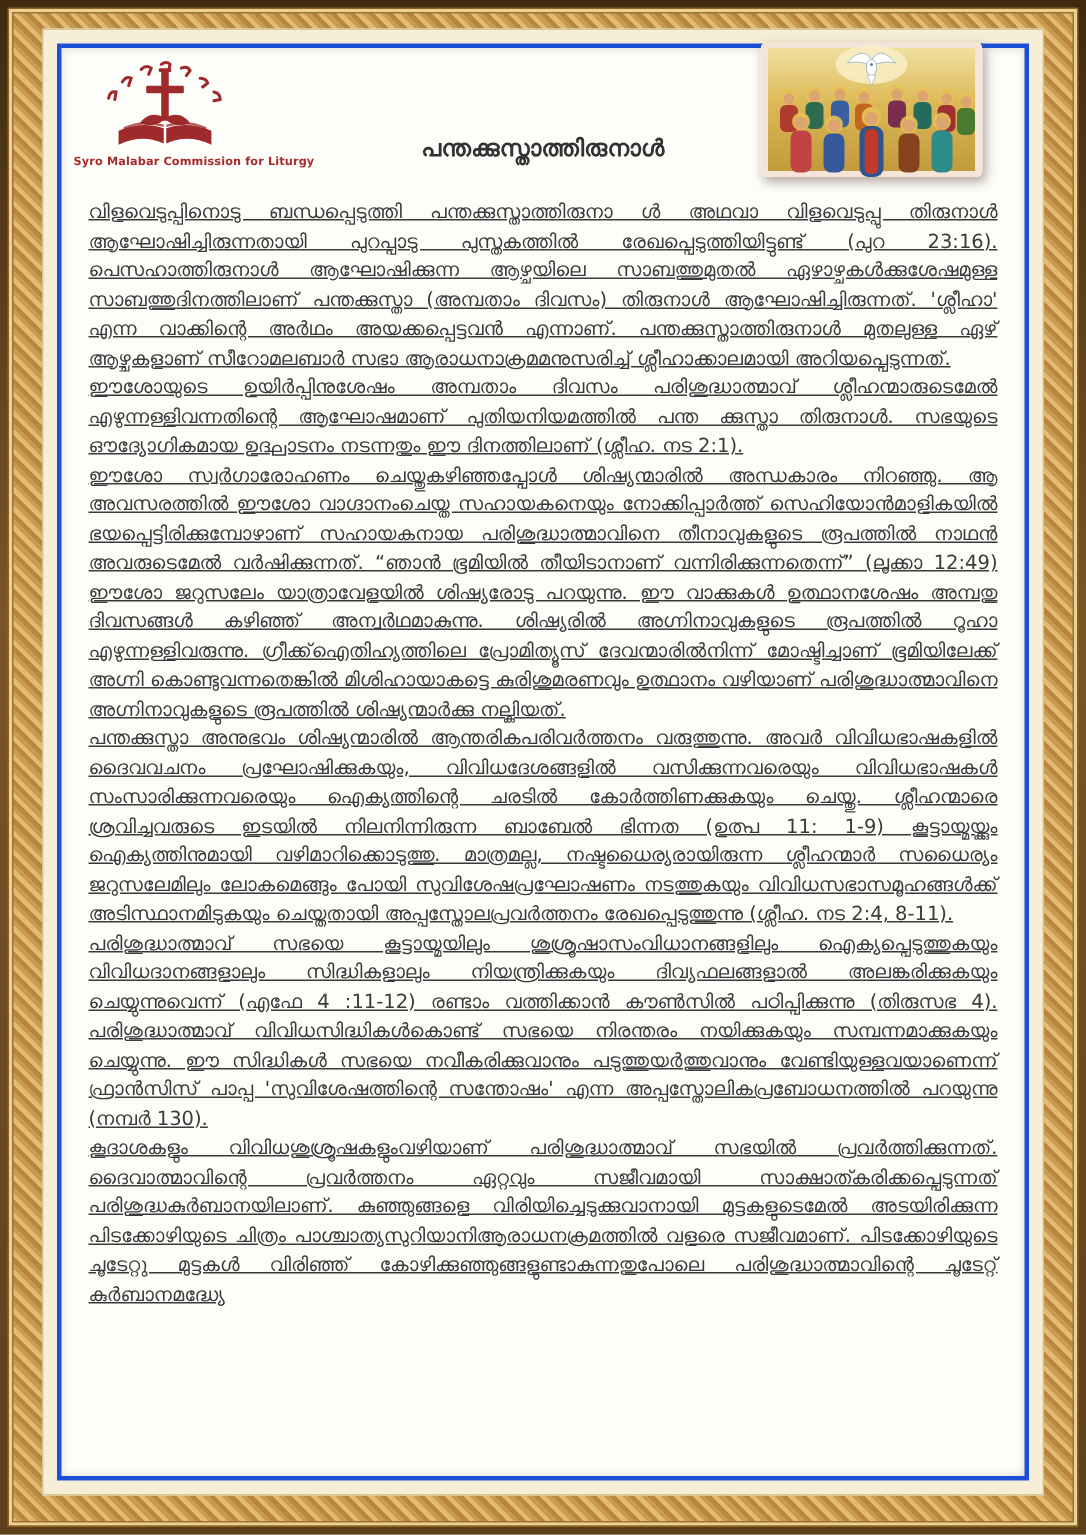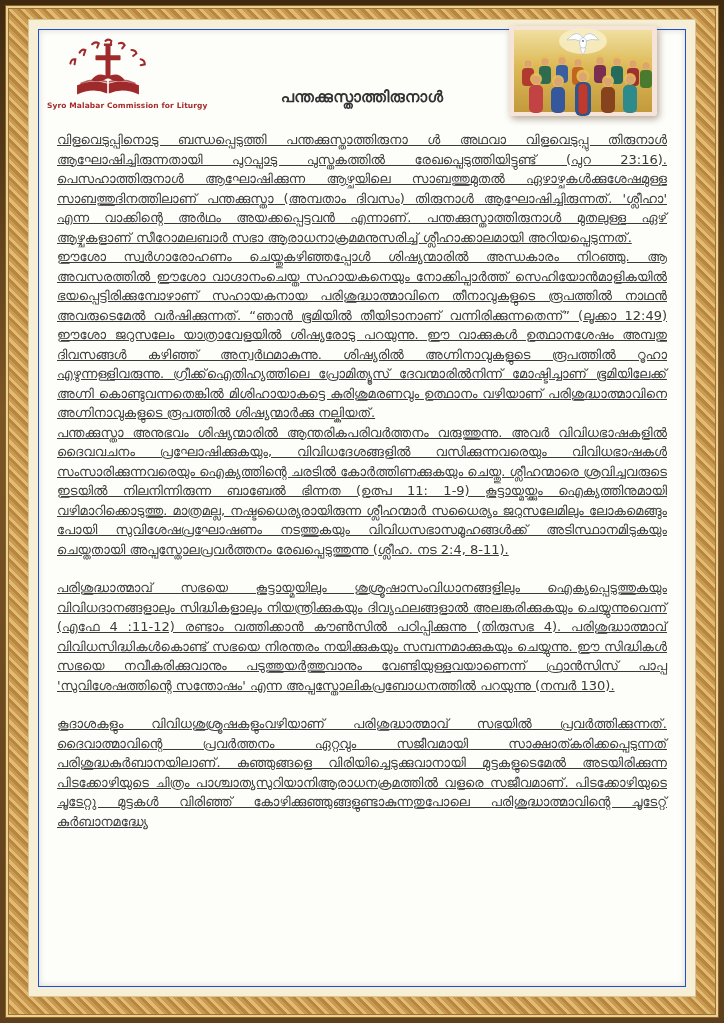--- a/index.html
+++ b/index.html
@@ -27,21 +27,21 @@
     box-sizing: border-box;
     width: 100%; height: 100%;
     background: #f6efd6;
     padding: 9px;
     border: 1px solid #d8c694;
   }
   .page {
     box-sizing: border-box;
     width: 100%; height: 100%;
     background: #fdfdfa;
-    border: 1px solid #1d4ed8;
+    border: 3px solid #1d4ed8;
     box-shadow: inset 0 0 6px rgba(120,110,70,0.25);
     padding: 2px 16px 0 16px;
     position: relative;
   }
   .header { position: relative; height: 94px; }
   .logo {
     position: absolute; left: -8px; top: 0;
     width: 122px; text-align: center;
   }
   .logo svg { width: 92px; height: 68px; display: block; margin: 0 auto; }
@@ -65,21 +65,21 @@
   .pentecost-img svg { display: block; width: 148px; height: 90px; }
   .body-text {
     padding: 4px 2px 0 2px;
     font-size: 13px;
     line-height: 1.5;
     color: #3a3a3a;
     text-align: justify;
     text-decoration: underline;
   }
   .body-text p { margin: 0; }
-  .body-text p.spaced { margin-top: 19px; }
+  .body-text p.spaced { }
 </style>
 </head>
 <body>
 
 <div class="frame-outer">
   <div class="frame-gold">
     <div class="frame-cream">
       <div class="page">
 
         <div class="header">
@@ -212,20 +212,21 @@
                   <rect x="0" y="10" width="16" height="34" rx="6" fill="#30548c"></rect>
                   <rect x="3.5" y="12" width="9" height="30" rx="4" fill="#c0392b"></rect>
                 </g>
               </g>
             </svg>
           </div>
         </div>
 
         <div class="body-text">
           <p>വിളവെടുപ്പിനൊടു ബന്ധപ്പെടുത്തി പന്തക്കുസ്താത്തിരുനാ ൾ അഥവാ വിളവെടുപ്പു തിരുനാൾ ആഘോഷിച്ചിരുന്നതായി പുറപ്പാടു പുസ്തകത്തിൽ രേഖപ്പെടുത്തിയിട്ടുണ്ട് (പുറ 23:16). പെസഹാത്തിരുനാൾ ആഘോഷിക്കുന്ന ആഴ്ചയിലെ സാബത്തുമുതൽ ഏഴാഴ്ചകൾക്കുശേഷമുള്ള സാബത്തുദിനത്തിലാണ് പന്തക്കുസ്താ (അമ്പതാം ദിവസം) തിരുനാൾ ആഘോഷിച്ചിരുന്നത്. 'ശ്ലീഹാ' എന്ന വാക്കിന്റെ അർഥം അയക്കപ്പെട്ടവൻ എന്നാണ്. പന്തക്കുസ്താത്തിരുനാൾ മുതലുള്ള ഏഴ് ആഴ്ചകളാണ് സീറോമലബാർ സഭാ ആരാധനാക്രമമനുസരിച്ച് ശ്ലീഹാക്കാലമായി അറിയപ്പെടുന്നത്.</p>
+          <p>ഈശോയുടെ ഉയിർപ്പിനുശേഷം അമ്പതാം ദിവസം പരിശുദ്ധാത്മാവ് ശ്ലീഹന്മാരുടെമേൽ എഴുന്നള്ളിവന്നതിന്റെ ആഘോഷമാണ് പുതിയനിയമത്തിൽ പന്ത ക്കുസ്താ തിരുനാൾ. സഭയുടെ ഔദ്യോഗികമായ ഉദ്ഘാടനം നടന്നതും ഈ ദിനത്തിലാണ് (ശ്ലീഹ. നട 2:1).</p>
           <p>ഈശോ സ്വർഗാരോഹണം ചെയ്തുകഴിഞ്ഞപ്പോൾ ശിഷ്യന്മാരിൽ അന്ധകാരം നിറഞ്ഞു. ആ അവസരത്തിൽ ഈശോ വാഗ്ദാനംചെയ്ത സഹായകനെയും നോക്കിപ്പാർത്ത് സെഹിയോൻമാളികയിൽ ഭയപ്പെട്ടിരിക്കുമ്പോഴാണ് സഹായകനായ പരിശുദ്ധാത്മാവിനെ തീനാവുകളുടെ രൂപത്തിൽ നാഥൻ അവരുടെമേൽ വർഷിക്കുന്നത്. “ഞാൻ ഭൂമിയിൽ തീയിടാനാണ് വന്നിരിക്കുന്നതെന്ന്” (ലൂക്കാ 12:49) ഈശോ ജറുസലേം യാത്രാവേളയിൽ ശിഷ്യരോടു പറയുന്നു. ഈ വാക്കുകൾ ഉത്ഥാനശേഷം അമ്പതു ദിവസങ്ങൾ കഴിഞ്ഞ് അന്വർഥമാകുന്നു. ശിഷ്യരിൽ അഗ്നിനാവുകളുടെ രൂപത്തിൽ റൂഹാ എഴുന്നള്ളിവരുന്നു. ഗ്രീക്ക്ഐതിഹ്യത്തിലെ പ്രോമിത്യൂസ് ദേവന്മാരിൽനിന്ന് മോഷ്ടിച്ചാണ് ഭൂമിയിലേക്ക് അഗ്നി കൊണ്ടുവന്നതെങ്കിൽ മിശിഹായാകട്ടെ കുരിശുമരണവും ഉത്ഥാനം വഴിയാണ് പരിശുദ്ധാത്മാവിനെ അഗ്നിനാവുകളുടെ രൂപത്തിൽ ശിഷ്യന്മാർക്കു നല്കിയത്.</p>
           <p>പന്തക്കുസ്താ അനുഭവം ശിഷ്യന്മാരിൽ ആന്തരികപരിവർത്തനം വരുത്തുന്നു. അവർ വിവിധഭാഷകളിൽ ദൈവവചനം പ്രഘോഷിക്കുകയും, വിവിധദേശങ്ങളിൽ വസിക്കുന്നവരെയും വിവിധഭാഷകൾ സംസാരിക്കുന്നവരെയും ഐക്യത്തിന്റെ ചരടിൽ കോർത്തിണക്കുകയും ചെയ്തു. ശ്ലീഹന്മാരെ ശ്രവിച്ചവരുടെ ഇടയിൽ നിലനിന്നിരുന്ന ബാബേൽ ഭിന്നത (ഉത്പ 11: 1-9) കൂട്ടായ്മയ്ക്കും ഐക്യത്തിനുമായി വഴിമാറിക്കൊടുത്തു. മാത്രമല്ല, നഷ്ടധൈര്യരായിരുന്ന ശ്ലീഹന്മാർ സധൈര്യം ജറുസലേമിലും ലോകമെങ്ങും പോയി സുവിശേഷപ്രഘോഷണം നടത്തുകയും വിവിധസഭാസമൂഹങ്ങൾക്ക് അടിസ്ഥാനമിടുകയും ചെയ്തതായി അപ്പസ്തോലപ്രവർത്തനം രേഖപ്പെടുത്തുന്നു (ശ്ലീഹ. നട 2:4, 8-11).</p>
           <p class="spaced">പരിശുദ്ധാത്മാവ് സഭയെ കൂട്ടായ്മയിലും ശുശ്രൂഷാസംവിധാനങ്ങളിലും ഐക്യപ്പെടുത്തുകയും വിവിധദാനങ്ങളാലും സിദ്ധികളാലും നിയന്ത്രിക്കുകയും ദിവ്യഫലങ്ങളാൽ അലങ്കരിക്കുകയും ചെയ്യുന്നുവെന്ന് (എഫേ 4 :11-12) രണ്ടാം വത്തിക്കാൻ കൗൺസിൽ പഠിപ്പിക്കുന്നു (തിരുസഭ 4). പരിശുദ്ധാത്മാവ് വിവിധസിദ്ധികൾകൊണ്ട് സഭയെ നിരന്തരം നയിക്കുകയും സമ്പന്നമാക്കുകയും ചെയ്യുന്നു. ഈ സിദ്ധികൾ സഭയെ നവീകരിക്കുവാനും പടുത്തുയർത്തുവാനും വേണ്ടിയുള്ളവയാണെന്ന് ഫ്രാൻസിസ് പാപ്പ 'സുവിശേഷത്തിന്റെ സന്തോഷം' എന്ന അപ്പസ്തോലികപ്രബോധനത്തിൽ പറയുന്നു (നമ്പർ 130).</p>
           <p class="spaced">കൂദാശകളും വിവിധശുശ്രൂഷകളുംവഴിയാണ് പരിശുദ്ധാത്മാവ് സഭയിൽ പ്രവർത്തിക്കുന്നത്. ദൈവാത്മാവിന്റെ പ്രവർത്തനം ഏറ്റവും സജീവമായി സാക്ഷാത്കരിക്കപ്പെടുന്നത് പരിശുദ്ധകുർബാനയിലാണ്. കുഞ്ഞുങ്ങളെ വിരിയിച്ചെടുക്കുവാനായി മുട്ടകളുടെമേൽ അടയിരിക്കുന്ന പിടക്കോഴിയുടെ ചിത്രം പാശ്ചാത്യസുറിയാനിആരാധനക്രമത്തിൽ വളരെ സജീവമാണ്. പിടക്കോഴിയുടെ ചൂടേറ്റു മുട്ടകൾ വിരിഞ്ഞ് കോഴിക്കുഞ്ഞുങ്ങളുണ്ടാകുന്നതുപോലെ പരിശുദ്ധാത്മാവിന്റെ ചൂടേറ്റ് കുർബാനമദ്ധ്യേ</p>
         </div>
 
       </div>
     </div>
   </div>
 </div>

